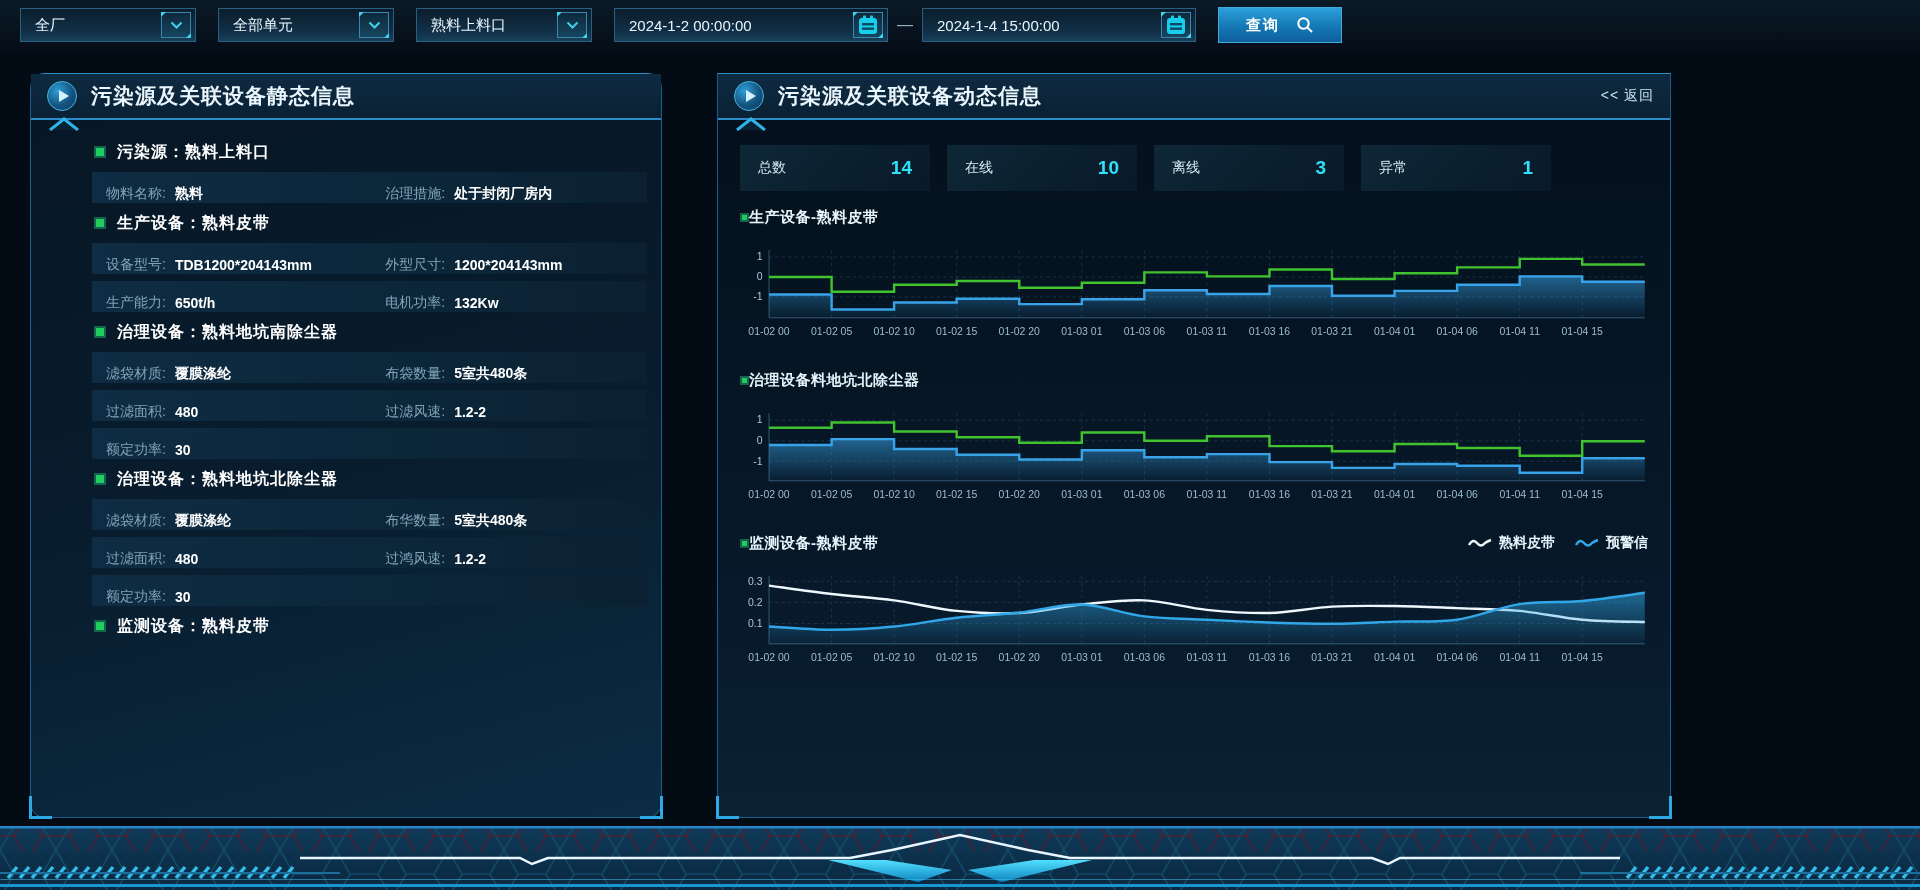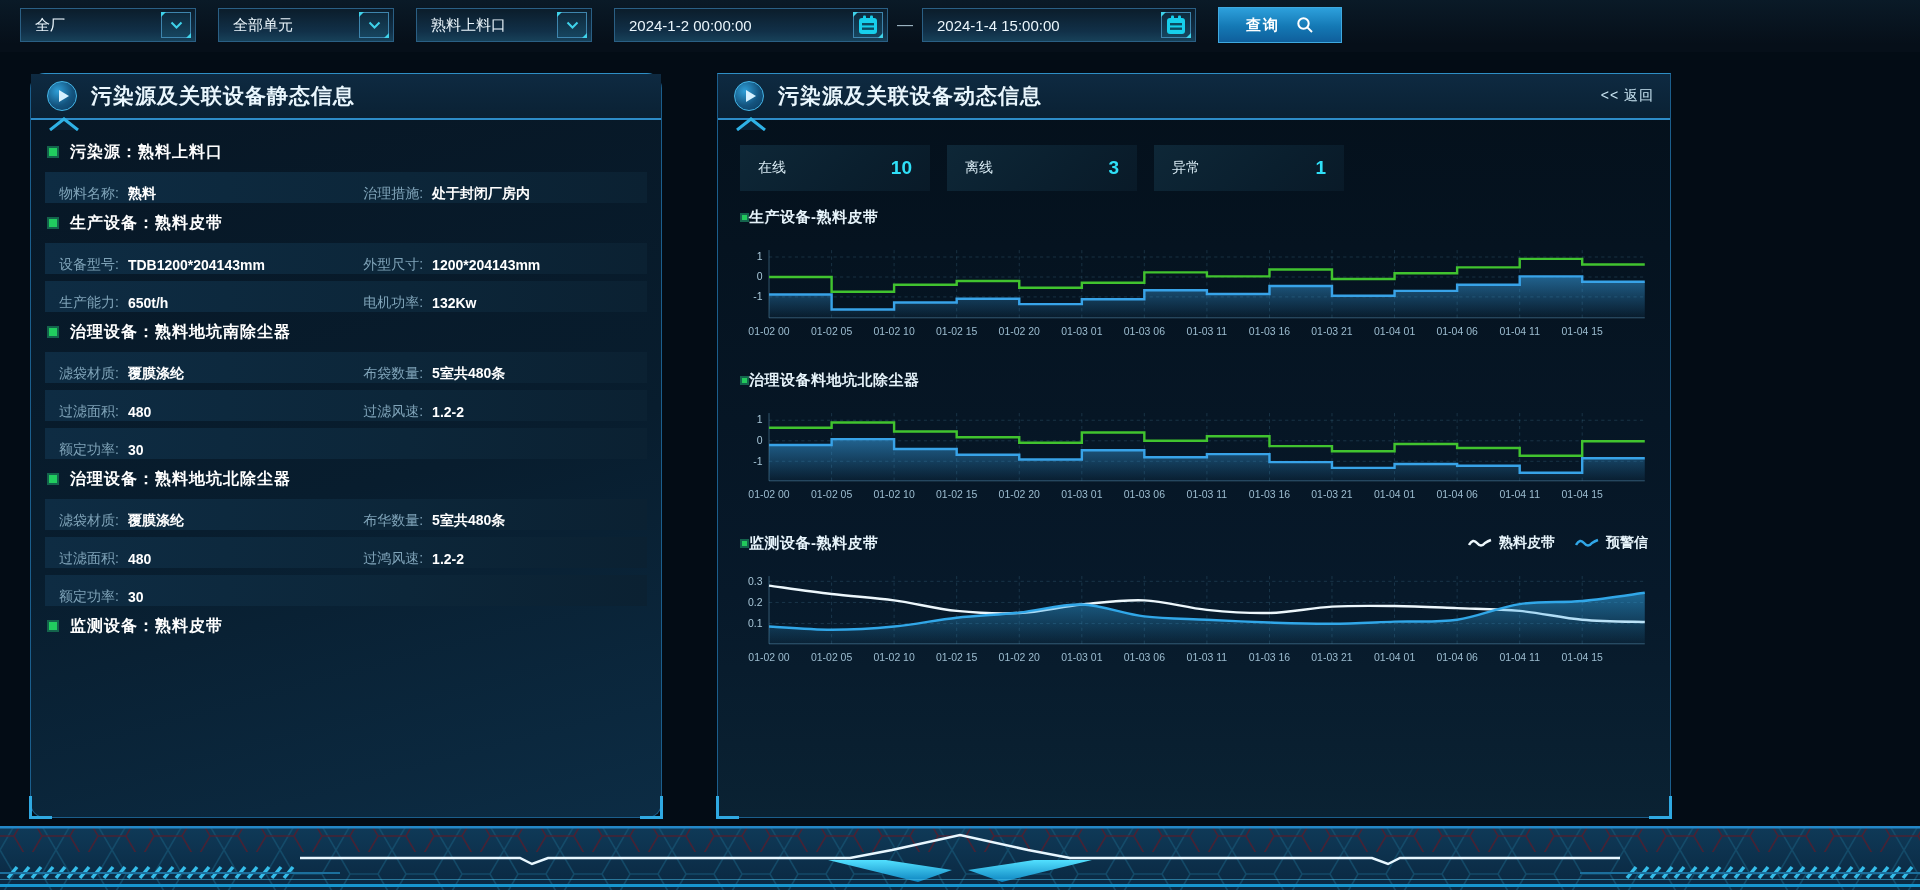--- a/index.html
+++ b/index.html
@@ -42,21 +42,21 @@
        border-bottom:2px solid #2d8cc8;background:linear-gradient(180deg,#0e2a41,#0a2134);}
   .play-icon{width:28px;height:28px;border-radius:50%;flex:0 0 auto;
        background:radial-gradient(circle at 35% 32%,#2f9fd8 0%,#14547f 55%,#0b3a5f 100%);
        border:1px solid #45b6e8;display:flex;align-items:center;justify-content:center;}
   .tri{width:0;height:0;border-left:10px solid #d6f1ff;border-top:6px solid transparent;border-bottom:6px solid transparent;margin-left:3px;}
   .panel-title{margin:0 0 0 14px;font-size:21px;font-weight:bold;color:#e9f6fd;letter-spacing:1px;}
   .hdr-chev{position:absolute;left:16px;bottom:-13px;width:34px;height:14px;}
   .hdr-chev path{fill:#0a2134;stroke:#2fb2e6;stroke-width:3;}
   .back-link{position:absolute;right:16px;top:13px;font-size:14px;color:#c9e4f2;cursor:pointer;letter-spacing:1px;}
   
-  .left-list{padding:12px 14px 0 14px;}
+  .left-list{padding:12px 14px 0 14px;margin-left:47px;}
   .section-hd{display:flex;align-items:center;gap:11px;margin:9px 0 9px 2px;height:22px;}
   .bullet{width:12px;height:12px;box-sizing:border-box;border:2px solid #14634c;background:#21cd5f;flex:0 0 auto;}
   .section-title{font-size:16px;font-weight:bold;color:#ffffff;letter-spacing:1px;}
   .kv-row{display:flex;align-items:flex-end;min-height:31px;margin-bottom:7px;padding:0 14px;
        background:linear-gradient(90deg,#0e2c43 0%,#0c2639 60%,#0b2132 100%);}
   .kv{display:flex;align-items:center;width:53%;font-size:14px;}
   .kv + .kv{width:47%;}
   .kv-full{width:100% !important;}
   .kv-label{color:#7fa3b8;margin-right:9px;white-space:nowrap;}
   .kv-value{color:#ffffff;font-weight:bold;white-space:nowrap;}
@@ -278,20 +278,28 @@
           <i class="tri"></i>
         </span>
       <h2 class="panel-title">污染源及关联设备动态信息</h2>
       <svg class="hdr-chev" viewBox="0 0 34 14">
           <path d="M3,13 L17,2 L31,13"></path>
         </svg>
       <span class="back-link">&lt;&lt; 返回</span>
     </div>
     <div class="right-body">
       <div class="stats-row">
+          <div class="stat-card">
+            <i class="c-tl"></i>
+            <i class="c-tr"></i>
+            <i class="c-bl"></i>
+            <i class="c-br"></i>
+            <span class="stat-label">总数</span>
+            <span class="stat-value">14</span>
+          </div>
           <div class="stat-card">
             <i class="c-tl"></i>
             <i class="c-tr"></i>
             <i class="c-bl"></i>
             <i class="c-br"></i>
             <span class="stat-label">在线</span>
             <span class="stat-value">10</span>
           </div>
           <div class="stat-card">
             <i class="c-tl"></i>

